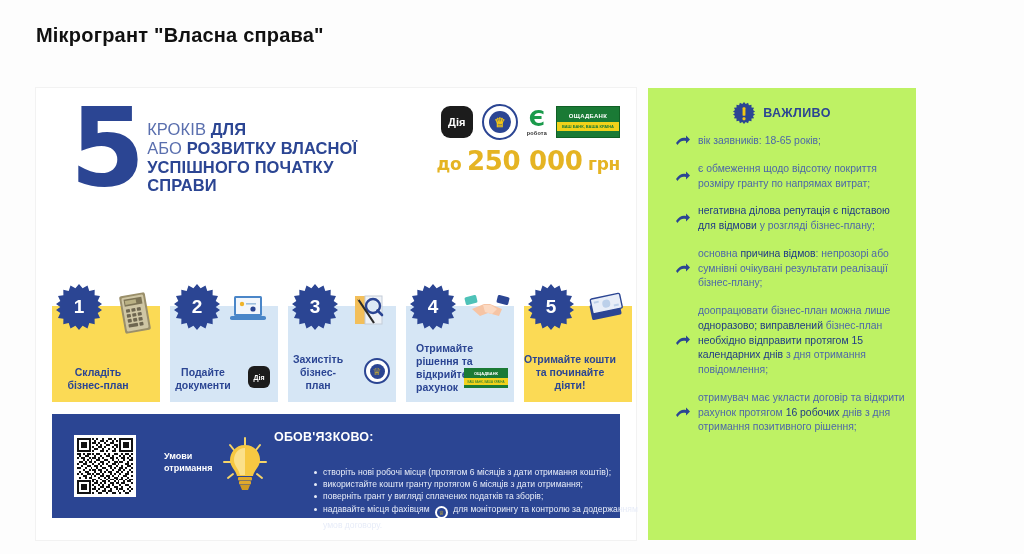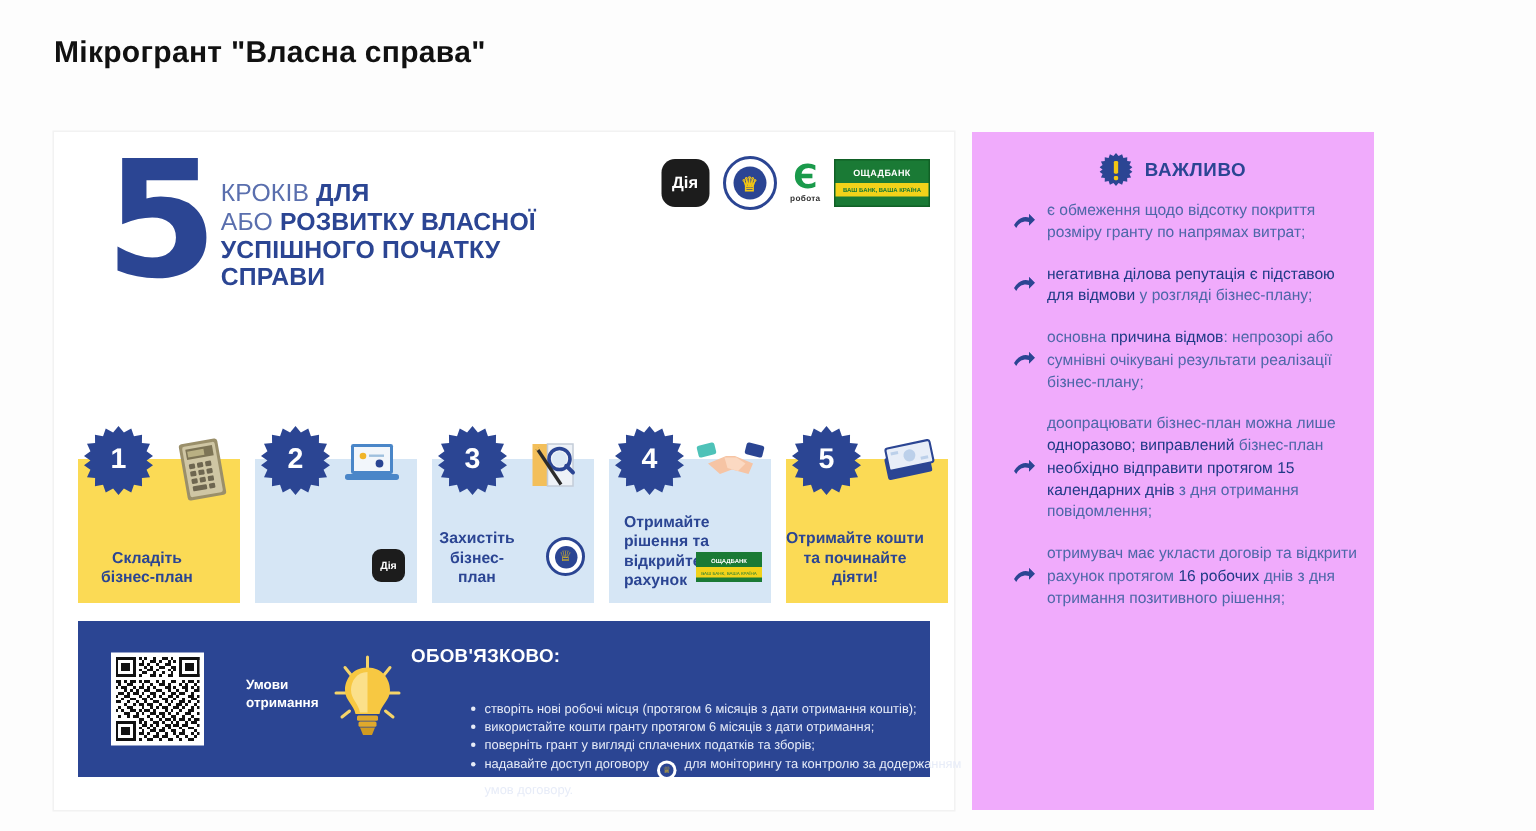--- a/index.html
+++ b/index.html
@@ -134,21 +134,21 @@
   .must-list li:before{
     content:"";position:absolute;left:0;top:5px;width:3px;height:3px;
     border-radius:50%;background:#e7ecf8;
   }
   .must-list li.cont:before{display:none;}
   .must-list .inline-emblem{display:inline-block;vertical-align:-3px;margin:0 3px;}
 
   
   .right-panel{
     position:absolute;left:648px;top:88px;width:268px;height:452px;
-    background:#f0abfc;
+    background:#bef264;
   }
   .dotted-divider{
     position:absolute;left:663px;top:92px;width:3px;height:444px;
     background-image:linear-gradient(to bottom,#2b4593 0px,#2b4593 3px,transparent 3px,transparent 10px);
     background-size:3px 10px;
   }
   .imp-head{
     position:absolute;left:0;right:0;top:14px;
     display:flex;align-items:center;justify-content:center;gap:8px;
   }
@@ -189,20 +189,23 @@
       <div class="logo-erobota">
         <div class="eu">Є</div>
         <div class="lbl">робота</div>
       </div>
       <div class="logo-oschad">
         <div class="top">ОЩАДБАНК</div>
         <div class="bar">ВАШ БАНК, ВАША КРАЇНА</div>
       </div>
     </div>
 
+    <div class="amount">
+      <span class="small">до </span><span>250 000</span><span class="small"> грн</span>
+    </div>
 
     <div class="steps">
 
       <div class="step yellow">
         <div class="panel"></div>
         <div class="badge">
           <svg width="46" height="46" viewBox="0 0 46 46">
             <polygon fill="#2b4593" points="23,0 26.6,4.3 31.5,1.6 33.3,6.9 38.7,5.8 38.6,11.3 44,11.9 41.7,16.9 46,20 41.7,23 46,26.1 41.7,29.1 44,34.1 38.6,34.7 38.7,40.2 33.3,39.1 31.5,44.4 26.6,41.7 23,46 19.4,41.7 14.5,44.4 12.7,39.1 7.3,40.2 7.4,34.7 2,34.1 4.3,29.1 0,26.1 4.3,23 0,20 4.3,16.9 2,11.9 7.4,11.3 7.3,5.8 12.7,6.9 14.5,1.6 19.4,4.3"></polygon>
           </svg>
           <span>1</span>
@@ -245,20 +248,22 @@
         <div class="step-icon" style="right:10px;top:10px;">
           <svg width="40" height="32" viewBox="0 0 40 32">
             <rect x="6" y="2" width="28" height="20" rx="1.5" fill="#4a86c8"></rect>
             <rect x="8" y="4" width="24" height="16" fill="#f2f6fb"></rect>
             <circle cx="14" cy="10" r="2.2" fill="#f0b429"></circle>
             <rect x="18" y="9" width="10" height="1.6" fill="#9fc0de"></rect>
             <circle cx="25" cy="15" r="2.6" fill="#2b4593"></circle>
             <rect x="2" y="22" width="36" height="4" rx="1.8" fill="#4a86c8"></rect>
           </svg>
         </div>
+        <div class="step-label" style="white-space:pre-line;padding-right:26px;">Подайте
+документи</div>
         <div class="side-emblem" style="right:8px;bottom:14px;">
           <div style="width:22px;height:22px;border-radius:6px;background:#1c1c1c;color:#fff;display:flex;align-items:center;justify-content:center;font-size:7px;font-weight:bold;">Дія</div>
         </div>
       </div>
 
       <div class="step blue">
         <div class="panel"></div>
         <div class="badge">
           <svg width="46" height="46" viewBox="0 0 46 46">
             <polygon fill="#2b4593" points="23,0 26.6,4.3 31.5,1.6 33.3,6.9 38.7,5.8 38.6,11.3 44,11.9 41.7,16.9 46,20 41.7,23 46,26.1 41.7,29.1 44,34.1 38.6,34.7 38.7,40.2 33.3,39.1 31.5,44.4 26.6,41.7 23,46 19.4,41.7 14.5,44.4 12.7,39.1 7.3,40.2 7.4,34.7 2,34.1 4.3,29.1 0,26.1 4.3,23 0,20 4.3,16.9 2,11.9 7.4,11.3 7.3,5.8 12.7,6.9 14.5,1.6 19.4,4.3"></polygon>
@@ -592,21 +597,21 @@
           <path d="M18 49 L28 49 L26 54 L20 54 Z" fill="#cf9a22"></path>
         </svg>
       </div>
 
       <div class="must-head">ОБОВ'ЯЗКОВО:</div>
       <ul class="must-list">
         <li>створіть нові робочі місця (протягом 6 місяців з дати отримання коштів);</li>
         <li>використайте кошти гранту протягом 6 місяців з дати отримання;</li>
         <li>поверніть грант у вигляді сплачених податків та зборів;</li>
         <li>
-          <span>надавайте доступ договору</span>
+          <span>надавайте місця фахівцям</span>
           <span class="inline-emblem">
             <span style="display:inline-flex;width:13px;height:13px;border-radius:50%;background:#fff;align-items:center;justify-content:center;">
               <span style="display:inline-flex;width:9px;height:9px;border-radius:50%;background:#2b4593;color:#f3c614;font-size:6px;align-items:center;justify-content:center;">♕</span>
             </span>
           </span>
           <span>для моніторингу та контролю за додержанням</span>
         </li>
         <li class="cont">умов договору.</li>
       </ul>
     </div>
@@ -625,20 +630,28 @@
       <div class="txt">ВАЖЛИВО</div>
     </div>
 
     <div class="imp-list">
       <div class="imp-item">
         <span class="arrow">
           <svg width="14" height="11" viewBox="0 0 14 11">
               <path d="M0 8 C3 3 7 2 10 3 L10 0.5 L14 4.5 L10 8.5 L10 6 C7 5 3.5 6 1.5 10 Z" fill="#2b4593"></path>
             </svg>
         </span>
+        <div class="body">вік заявників: 18-65 років;</div>
+      </div>
+      <div class="imp-item">
+        <span class="arrow">
+          <svg width="14" height="11" viewBox="0 0 14 11">
+              <path d="M0 8 C3 3 7 2 10 3 L10 0.5 L14 4.5 L10 8.5 L10 6 C7 5 3.5 6 1.5 10 Z" fill="#2b4593"></path>
+            </svg>
+        </span>
         <div class="body">є обмеження щодо відсотку покриття розміру гранту по напрямах витрат;</div>
       </div>
       <div class="imp-item">
         <span class="arrow">
           <svg width="14" height="11" viewBox="0 0 14 11">
               <path d="M0 8 C3 3 7 2 10 3 L10 0.5 L14 4.5 L10 8.5 L10 6 C7 5 3.5 6 1.5 10 Z" fill="#2b4593"></path>
             </svg>
         </span>
         <div class="body"><b>негативна ділова репутація є підставою для відмови</b> у розгляді бізнес-плану;</div>
       </div>

